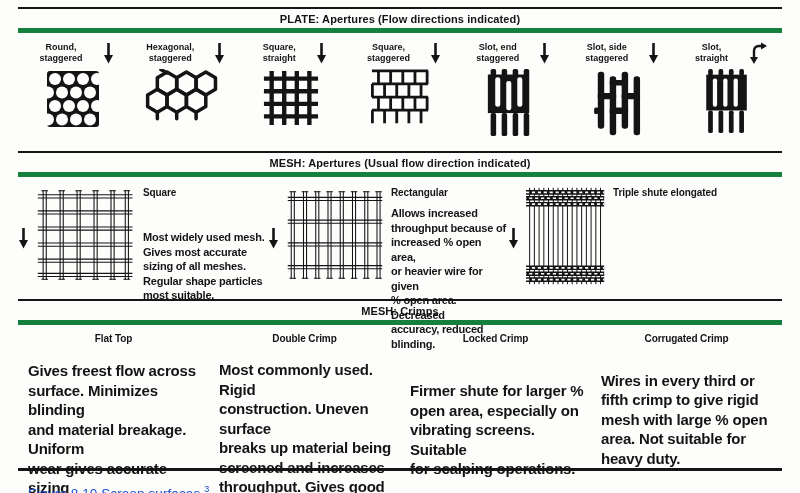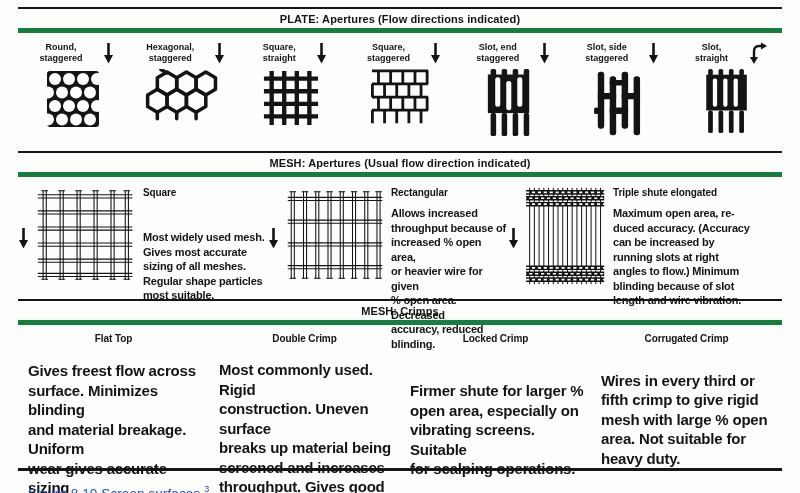--- a/index.html
+++ b/index.html
@@ -285,27 +285,20 @@
           <polygon points="1,13 10,13 5.5,21.5" fill="#141414"></polygon>
       </svg>
       <svg width="80" height="100" viewBox="0 0 88 110">
         <path d="M4 2V108M9.2 2V108M14.4 2V108M19.6 2V108M24.8 2V108M30 2V108M35.2 2V108M40.4 2V108M45.6 2V108M50.8 2V108M56 2V108M61.2 2V108M66.4 2V108M71.6 2V108M76.8 2V108M82 2V108" stroke="#141414" stroke-width="1.1" fill="none"></path>
         <path d="M0 7H86M0 13.5H86M0 20H86M0 90H86M0 96.5H86M0 103H86" stroke="#141414" stroke-width="5" fill="none"></path>
         <path d="M0 7H86M0 20H86M0 90H86M0 103H86" stroke="#fdfdfc" stroke-width="1.8" stroke-dasharray="3.5 3" fill="none"></path>
         <path d="M0 13.5H86M0 96.5H86" stroke="#fdfdfc" stroke-width="1.8" stroke-dasharray="3.5 3" stroke-dashoffset="3" fill="none"></path>
       </svg>
       <div class="mtext">
         <div class="mhead">Triple shute elongated</div>
-        <div class="mbody">Maximum open area, re-
-duced accuracy. (Accuracy
-can be increased by
-running slots at right
-angles to flow.) Minimum
-blinding because of slot
-length and wire vibration.</div>
       </div>
     </div>
 
   </div>
 
   <div class="sec-header">MESH: Crimps</div>
 
   <div class="crimp-row">
 
     <div class="ccol">

